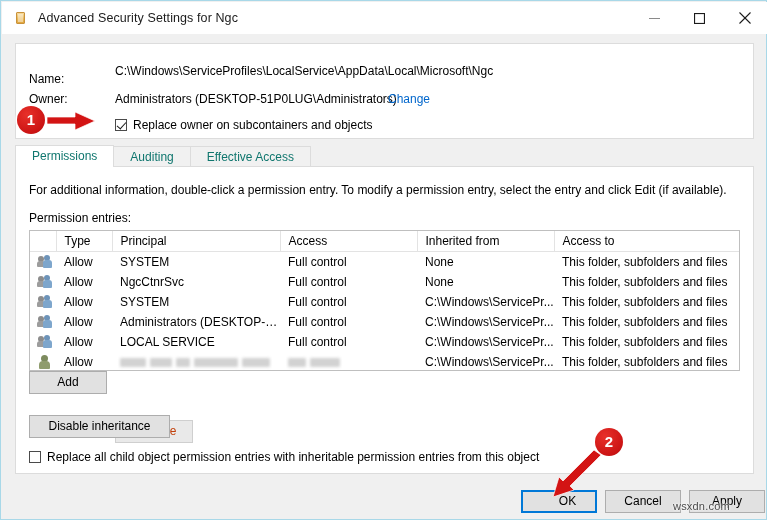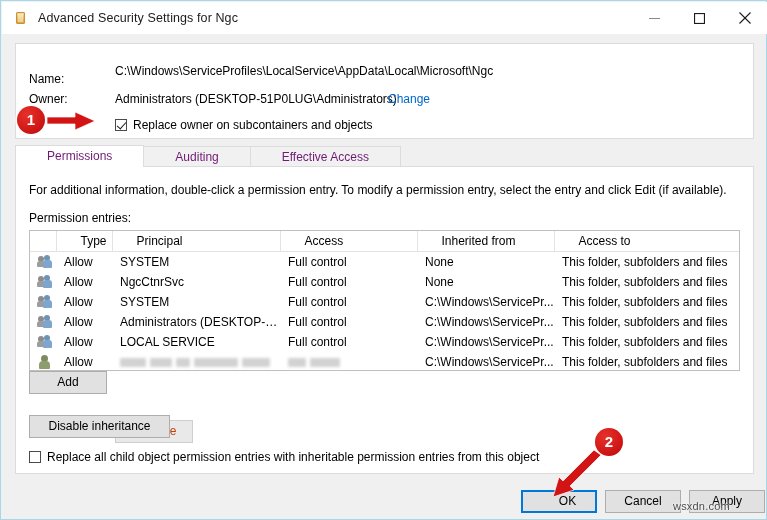--- a/index.html
+++ b/index.html
@@ -73,23 +73,23 @@
     border:solid #1b1b1b;border-width:0 1.6px 1.6px 0;
     transform:rotate(42deg);
   }
   .repl-owner-row span{font-size:12px;white-space:nowrap;}
   
   .tabs{
     position:absolute;left:14px;top:144px;width:739px;height:22px;
     display:flex;align-items:flex-end;
   }
   .tab{
-    height:21px;line-height:20px;padding:0 31px;font-size:12px;
+    height:21px;line-height:20px;padding:0 16px;font-size:12px;
     background:#f1f1f1;border:1px solid #dcdcdc;border-bottom:none;
-    box-sizing:border-box;color:#701a75;white-space:nowrap;
+    box-sizing:border-box;color:#0f766e;white-space:nowrap;
     margin-right:-1px;
     text-align:center;
   }
   .tab.active{
     background:#ffffff;height:22px;line-height:21px;position:relative;z-index:3;
   }
   .tab-strip-fill{flex:1;border-bottom:1px solid #dcdcdc;height:21px;box-sizing:border-box;}
   
   .main-panel{left:14px;top:165px;width:739px;height:308px;border-top:1px solid #dcdcdc;}
   .info-text{
@@ -99,21 +99,21 @@
     position:absolute;left:13px;top:44px;font-size:12px;color:#000;
   }
   
   .table-wrap{
     position:absolute;left:13px;top:63px;width:711px;height:141px;
     border:1px solid #bfbfbf;background:#fff;box-sizing:border-box;overflow:hidden;
   }
   table.perm{border-collapse:collapse;width:100%;table-layout:fixed;font-size:12px;}
   table.perm th{
     font-weight:normal;text-align:left;background:#ffffff;
-    height:20px;padding:0 0 0 24px;color:#000;
+    height:20px;padding:0 0 0 8px;color:#000;
     border-right:1px solid #e3e3e3;border-bottom:1px solid #e3e3e3;
     white-space:nowrap;overflow:hidden;
   }
   table.perm th.c-icon{border-right:1px solid #e3e3e3;padding:0;}
   table.perm td{
     height:20px;padding:0 0 0 8px;color:#000;white-space:nowrap;
     overflow:hidden;text-overflow:ellipsis;vertical-align:middle;
   }
   td.c-icon{padding:0 0 0 5px;width:20px;}
   .uicon{display:inline-block;width:15px;height:14px;position:relative;vertical-align:-3px;}

